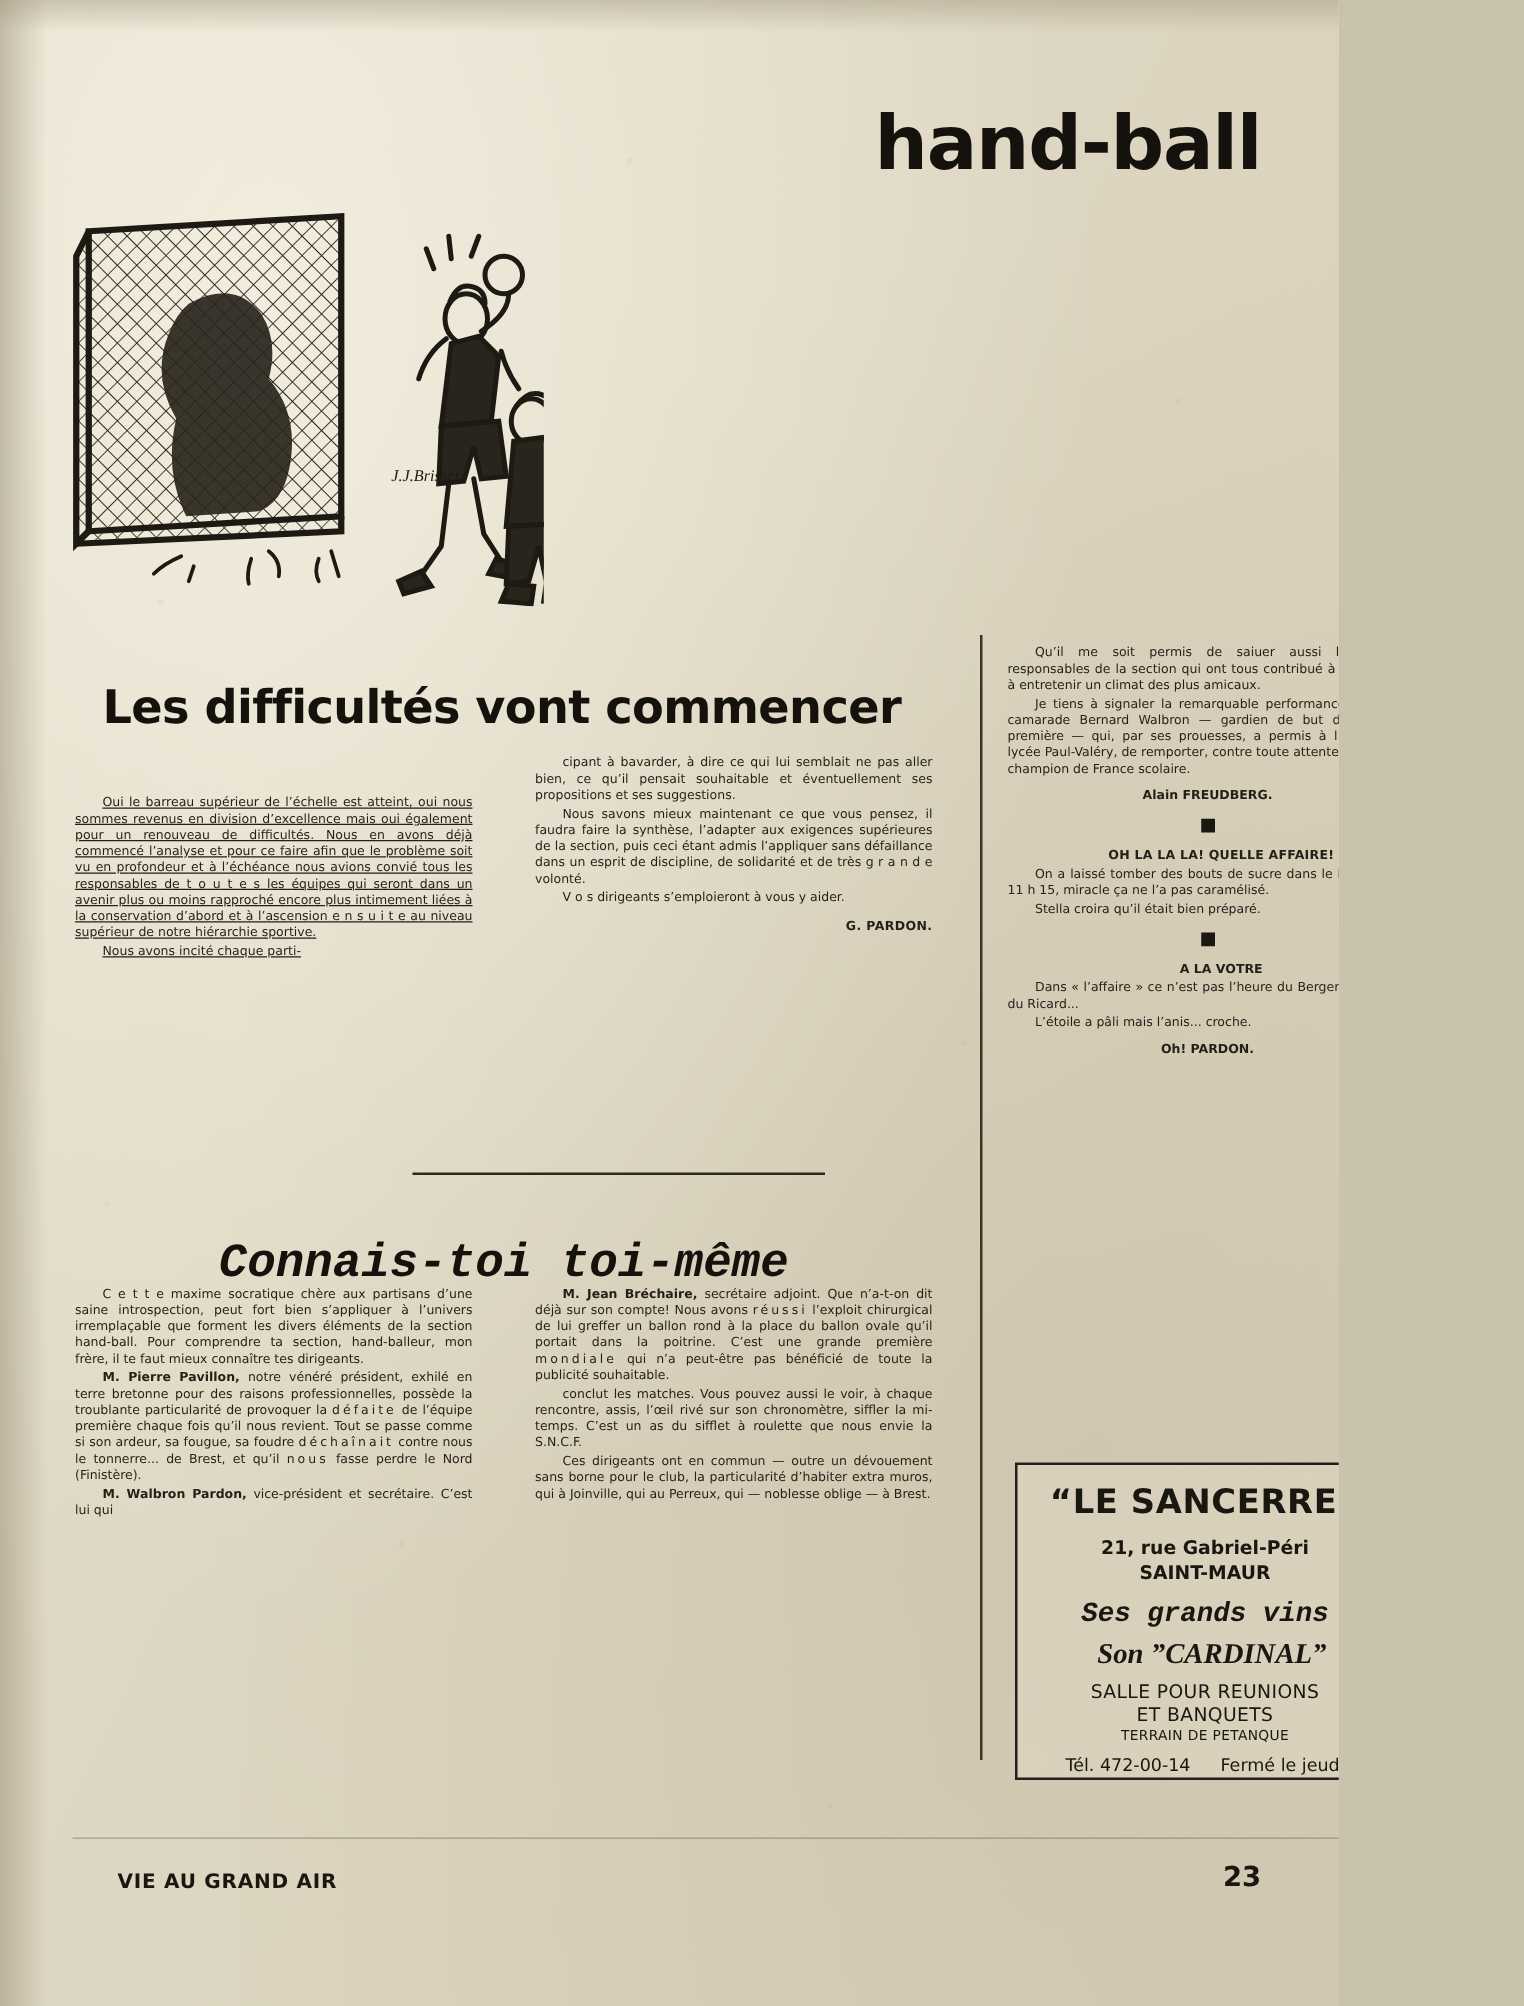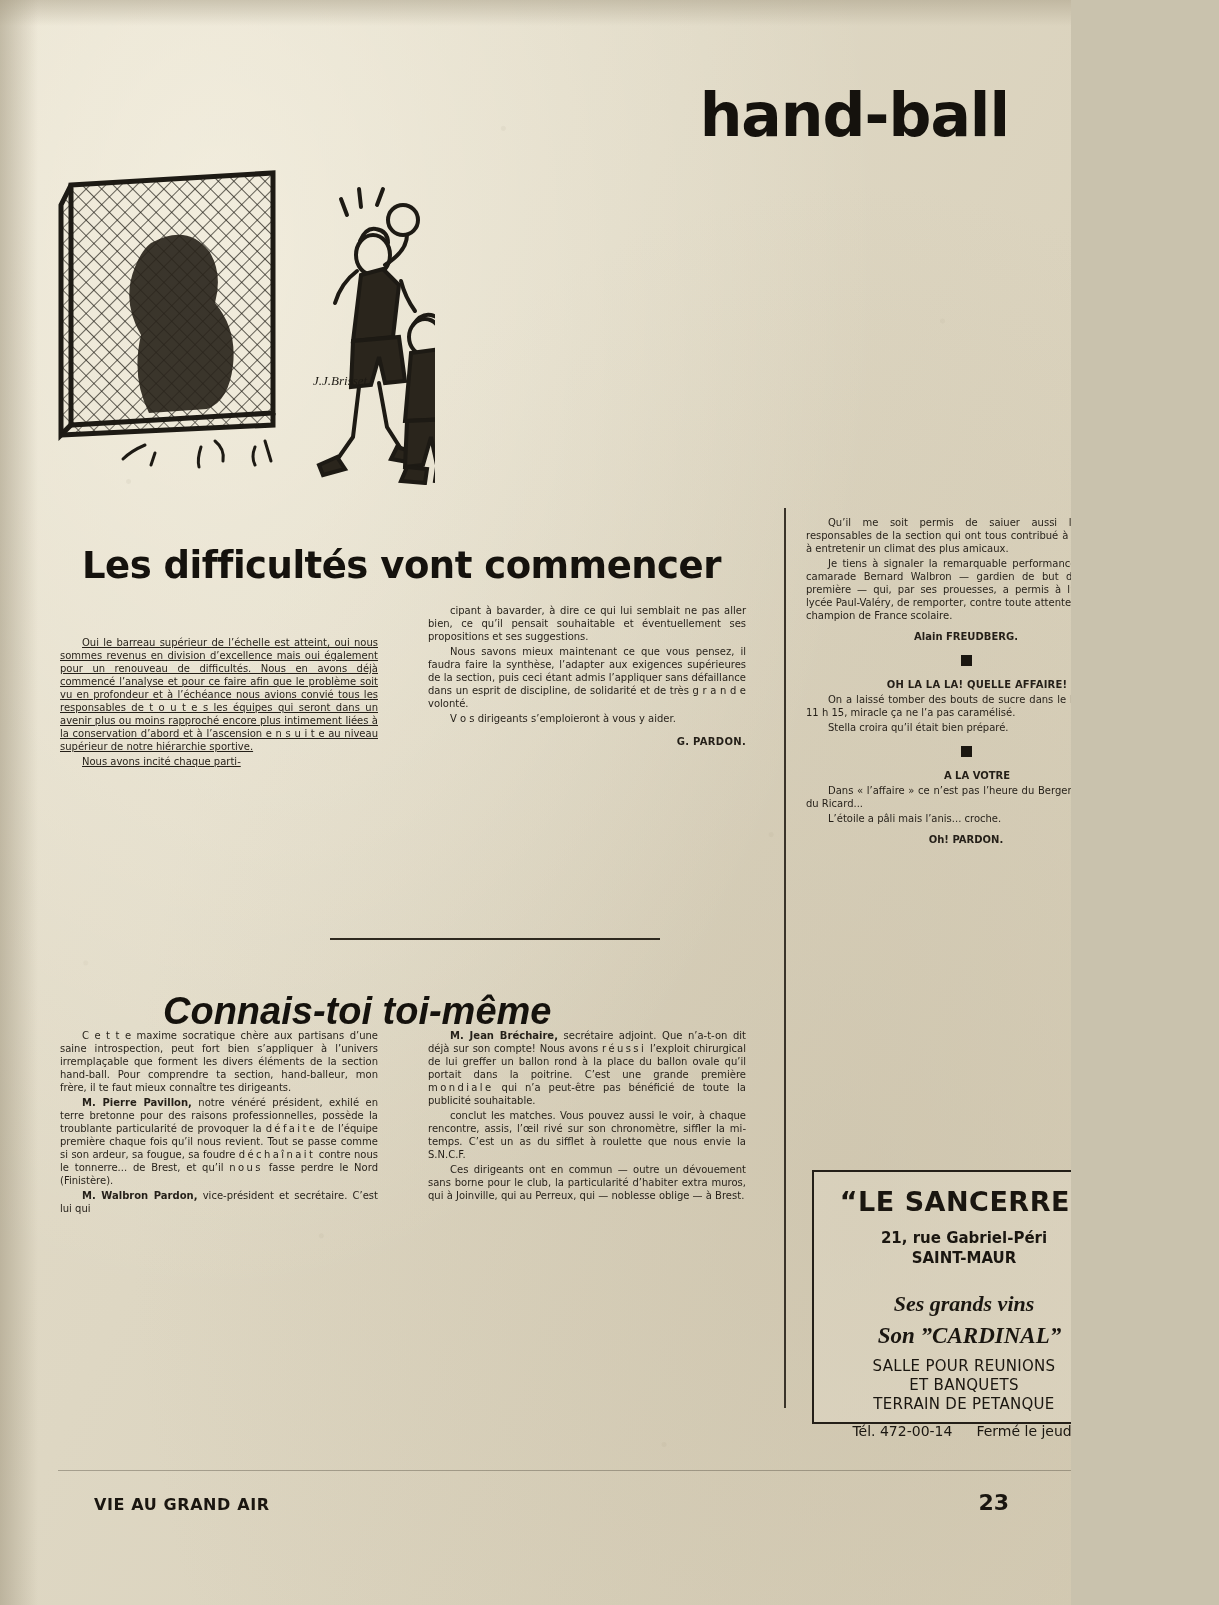--- a/index.html
+++ b/index.html
@@ -93,24 +93,24 @@
     width: 660px;
     font-family: "DejaVu Sans", sans-serif;
     font-weight: bold;
     font-size: 37px;
     letter-spacing: -0.5px;
     color: #15120d;
   }
 
   .headline2 {
     position: absolute;
-    left: 163px;
+    left: 175px;
     top: 958px;
     width: 520px;
-    font-family: Liberation Sans, sans-serif;
+    font-family: Liberation Mono, monospace;
     font-style: italic;
     font-weight: bold;
     font-size: 38px;
     letter-spacing: 0px;
     color: #15120d;
   }
 
   .rule-mid {
     position: absolute;
     left: 330px;
@@ -182,37 +182,37 @@
   }
   .ad .l1 {
     font-size: 27px;
     font-weight: bold;
     letter-spacing: .5px;
     margin-top: 14px;
   }
   .ad .l2 { font-size: 15px; font-weight: bold; margin-top: 12px; }
   .ad .l3 { font-size: 15px; font-weight: bold; margin-top: 2px; }
   .ad .l4 {
-    font-family: Liberation Serif, serif;
+    font-family: Liberation Mono, monospace;
     font-style: italic;
     font-weight: bold;
     font-size: 22px;
-    margin-top: 24px;
+    margin-top: 12px;
   }
   .ad .l5 {
     font-family: "Liberation Serif", serif;
     font-style: italic;
     font-weight: bold;
     font-size: 23px;
     margin-top: 6px;
     padding-left: 11px;
   }
   .ad .l6 { font-size: 15px; margin-top: 8px; letter-spacing: .3px; }
   .ad .l7 { font-size: 15px; margin-top: 1px; letter-spacing: .3px; }
-  .ad .l8 { font-size: 15px; margin-top: 1px; letter-spacing: .3px; }
+  .ad .l8 { font-size: 11px; margin-top: 1px; letter-spacing: .3px; }
   .ad .l9 { font-size: 14px; margin-top: 10px; }
   .ad .l9 span.r { margin-left: 24px; }
 
   
   .footer-left {
     position: absolute;
     left: 58px;
     top: 1495px;
     font-family: "DejaVu Sans", sans-serif;
     font-weight: bold;

